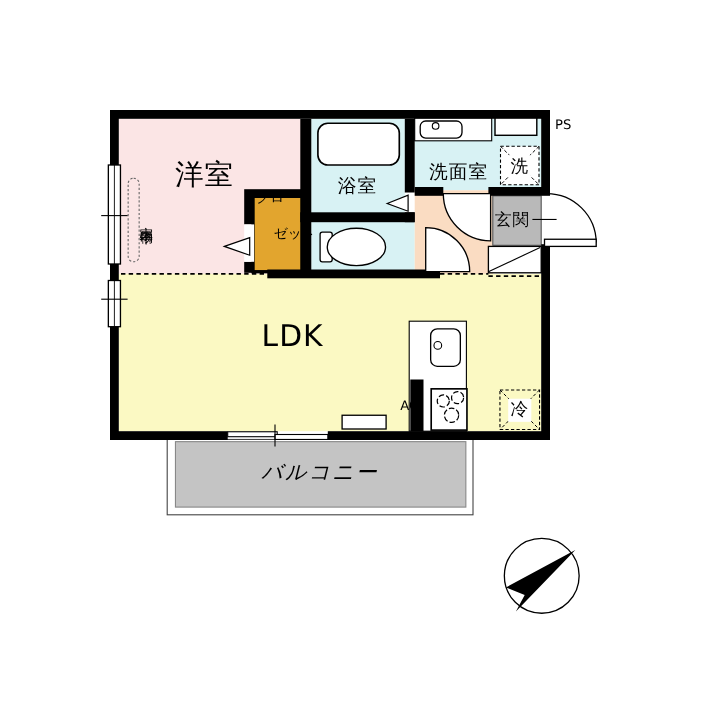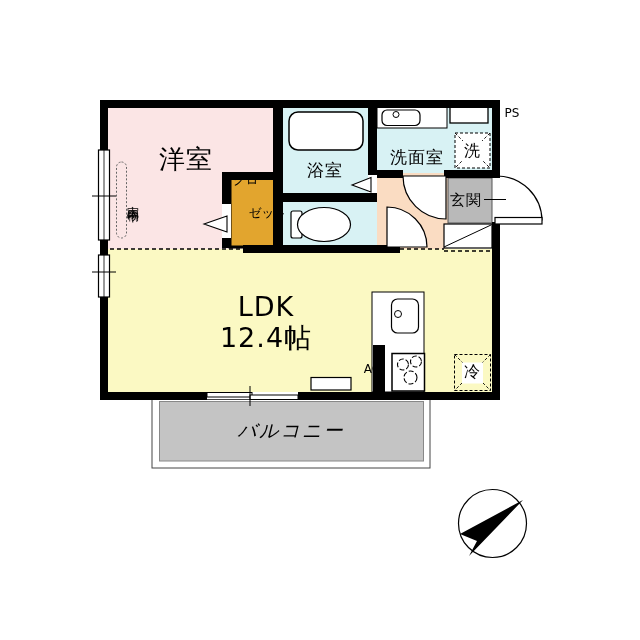--- a/index.html
+++ b/index.html
@@ -151,18 +151,17 @@
   <div class="lbl lbl-room" style="left:186px;top:159px;">洋室</div>
   <div class="lbl lbl-vert" style="left:133px;top:200px;transform:translate(-50%,-50%);">室内物干</div>
   <div class="lbl lbl-closet" style="left:252px;top:180px;">クロー</div>
   <div class="lbl lbl-closet" style="left:268px;top:213px;">ゼット</div>
   <div class="lbl lbl-mid" style="left:325px;top:170px;">浴室</div>
   <div class="lbl lbl-mid" style="left:417px;top:157px;">洗面室</div>
   <div class="lbl lbl-kanji" style="left:472px;top:151px;">洗</div>
   <div class="lbl lbl-xs" style="left:469px;top:113px;">PS</div>
   <div class="lbl lbl-sm" style="left:466px;top:200px;">玄関</div>
   <div class="lbl lbl-ldk" style="left:266px;top:306px;">LDK</div>
-  <div class="lbl lbl-ldk" style="left:266px;top:337px;">12.4帖</div>
   <div class="lbl lbl-xs" style="left:329px;top:369px;text-align:right;">AC</div>
   <div class="lbl lbl-kanji" style="left:472px;top:372px;">冷</div>
   <div class="lbl lbl-balcony" style="left:291px;top:430px;">バルコニー</div>
 
 </div>
 
 </body></html>

